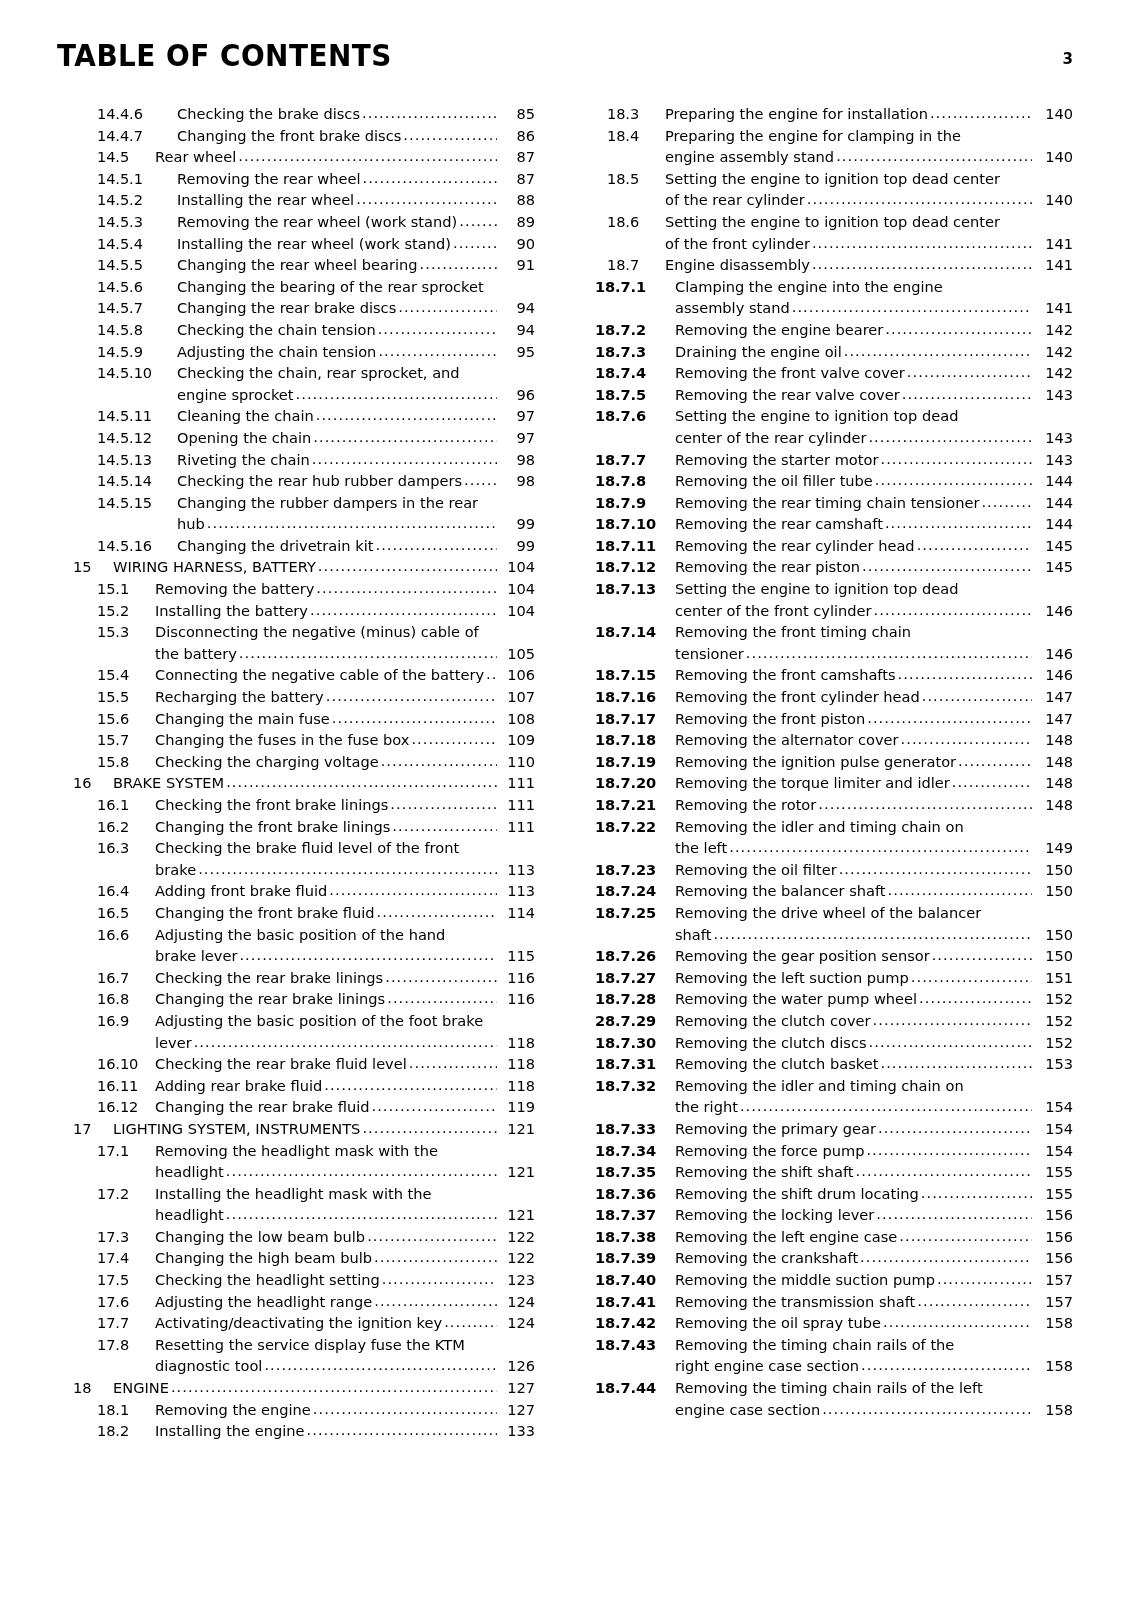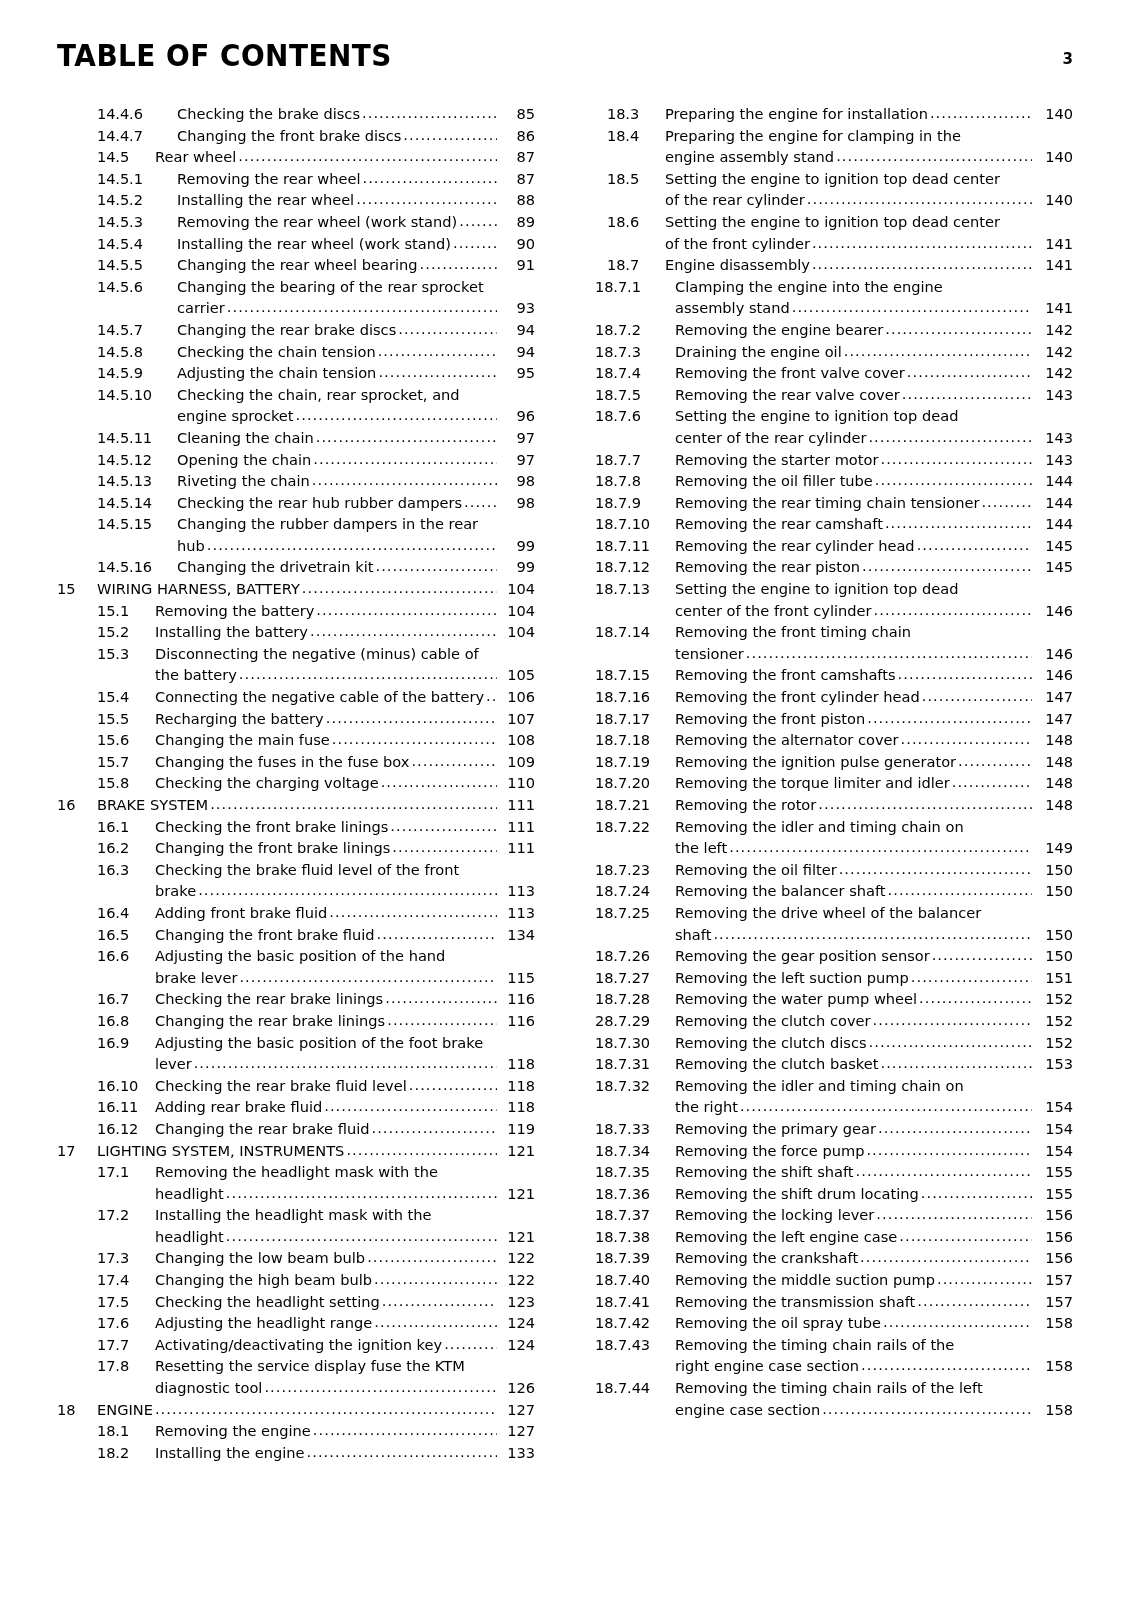--- a/index.html
+++ b/index.html
@@ -73,26 +73,26 @@
     margin: 0;
     padding: 0;
     white-space: nowrap;
   }
   .num {
     flex: 0 0 auto;
     text-align: left;
     letter-spacing: -0.1px;
   }
   
-  .lvl1 > .num { width: 40px; margin-left: 0px; }
+  .lvl1 > .num { width: 40px; margin-left: 16px; }
   .lvl2 > .num { width: 58px; margin-left: 40px; }
   .lvl3 > .num { width: 80px; margin-left: 40px; }
 
   .col-right .lvl1 > .num { width: 58px; margin-left: 12px; }
-  .col-right .lvl2 > .num { width: 80px; margin-left: 0px; }
+  .col-right .lvl2 > .num { width: 80px; margin-left: 0px; font-weight: bold; }
 
   .body {
     flex: 1 1 auto;
     min-width: 0;
     display: block;
   }
   .line {
     display: flex;
     align-items: baseline;
     width: 100%;
@@ -218,25 +218,20 @@
             </div>
           </div>
         </div>
         <div class="entry lvl3">
           <div class="num">14.5.6</div>
           <div class="body">
             <div class="line nopg">
               <span class="txt">Changing the bearing of the rear sprocket</span>
               <span class="pg">93</span>
             </div>
-            <div class="line">
-              <span class="txt">carrier</span>
-              <span class="leader"></span>
-              <span class="pg">93</span>
-            </div>
           </div>
         </div>
         <div class="entry lvl3">
           <div class="num">14.5.7</div>
           <div class="body">
             <div class="line">
               <span class="txt">Changing the rear brake discs</span>
               <span class="leader"></span>
               <span class="pg">94</span>
             </div>
@@ -487,21 +482,21 @@
               <span class="pg">113</span>
             </div>
           </div>
         </div>
         <div class="entry lvl2">
           <div class="num">16.5</div>
           <div class="body">
             <div class="line">
               <span class="txt">Changing the front brake fluid</span>
               <span class="leader"></span>
-              <span class="pg">134</span>
+              <span class="pg">114</span>
             </div>
           </div>
         </div>
         <div class="entry lvl2">
           <div class="num">16.6</div>
           <div class="body">
             <div class="line nopg">
               <span class="txt">Adjusting the basic position of the hand</span>
               <span class="pg">115</span>
             </div>

